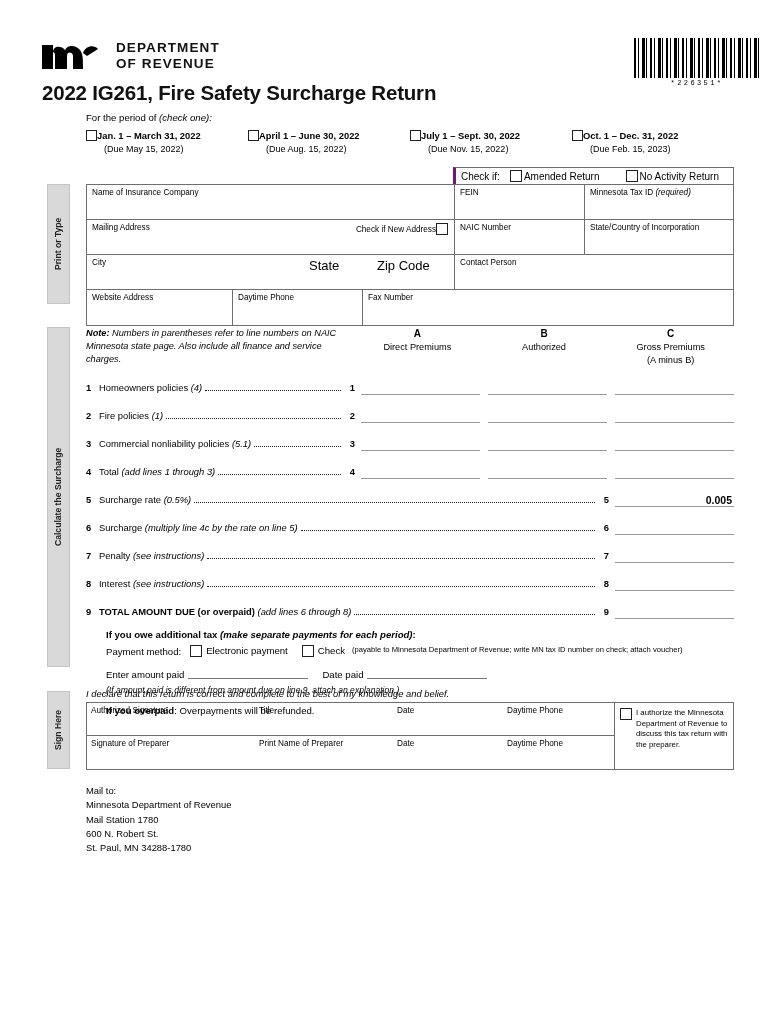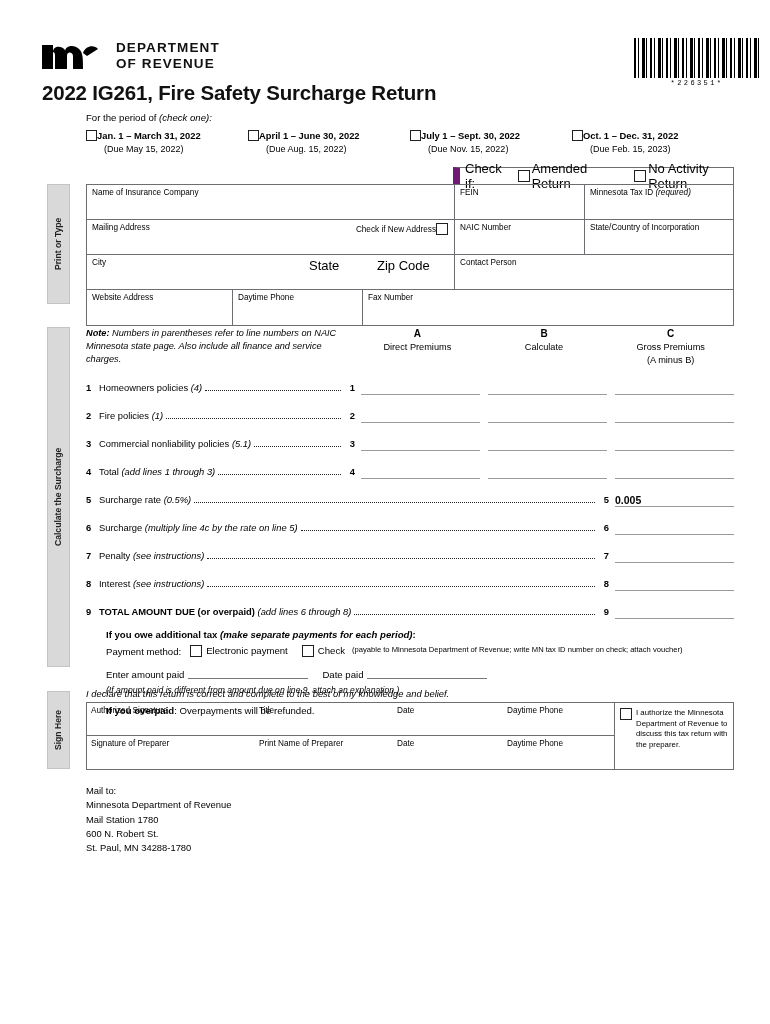--- a/index.html
+++ b/index.html
@@ -123,25 +123,25 @@
   }
 
   
   .checkif-row {
     position: absolute;
     left: 453px;
     top: 167px;
     width: 281px;
     height: 17px;
     border-top: 1px solid #6d6e71;
-    border-left: 7px solid #701a75;
+    border-left: 3px solid #701a75;
     border-right: 1px solid #6d6e71;
     display: flex;
     align-items: center;
-    font-size: 13px;
+    font-size: 10px;
     padding-left: 5px;
     box-sizing: border-box;
   }
   .checkif-row .ci-label { margin-right: 10px; }
   .checkif-item {
     display: flex;
     align-items: center;
     gap: 2px;
   }
   .checkif-gap { width: 26px; }
@@ -278,20 +278,21 @@
     margin-left: 3px;
   }
   .blank-a { width: 119px; }
   .blank-b { width: 119px; }
   .blank-c { width: 119px; }
   .fixed-val {
     width: 119px;
     border-bottom: 1px solid #9a9a9a;
     height: 13px;
     margin-left: 3px;
+    text-align: right;
     font-size: 10.5px;
     font-weight: bold;
     padding-right: 2px;
     box-sizing: border-box;
   }
   .blank-gap { width: 5px; }
 
   
   .pay-block {
     margin-top: 10px;
@@ -515,21 +516,21 @@
   <div class="calc">
     <div class="note-row">
       <div class="note"><b>Note:</b><span> Numbers in parentheses refer to line numbers on NAIC Minnesota state page. Also include all finance and service charges.</span></div>
       <div class="colheads">
         <div class="colhead">
           <div class="letter">A</div>
           <div>Direct Premiums</div>
         </div>
         <div class="colhead">
           <div class="letter">B</div>
-          <div>Calculate</div>
+          <div>Authorized</div>
         </div>
         <div class="colhead">
           <div class="letter">C</div>
           <div>Gross Premiums</div>
           <div>(A minus B)</div>
         </div>
       </div>
     </div>
 
     <div class="line-row">

